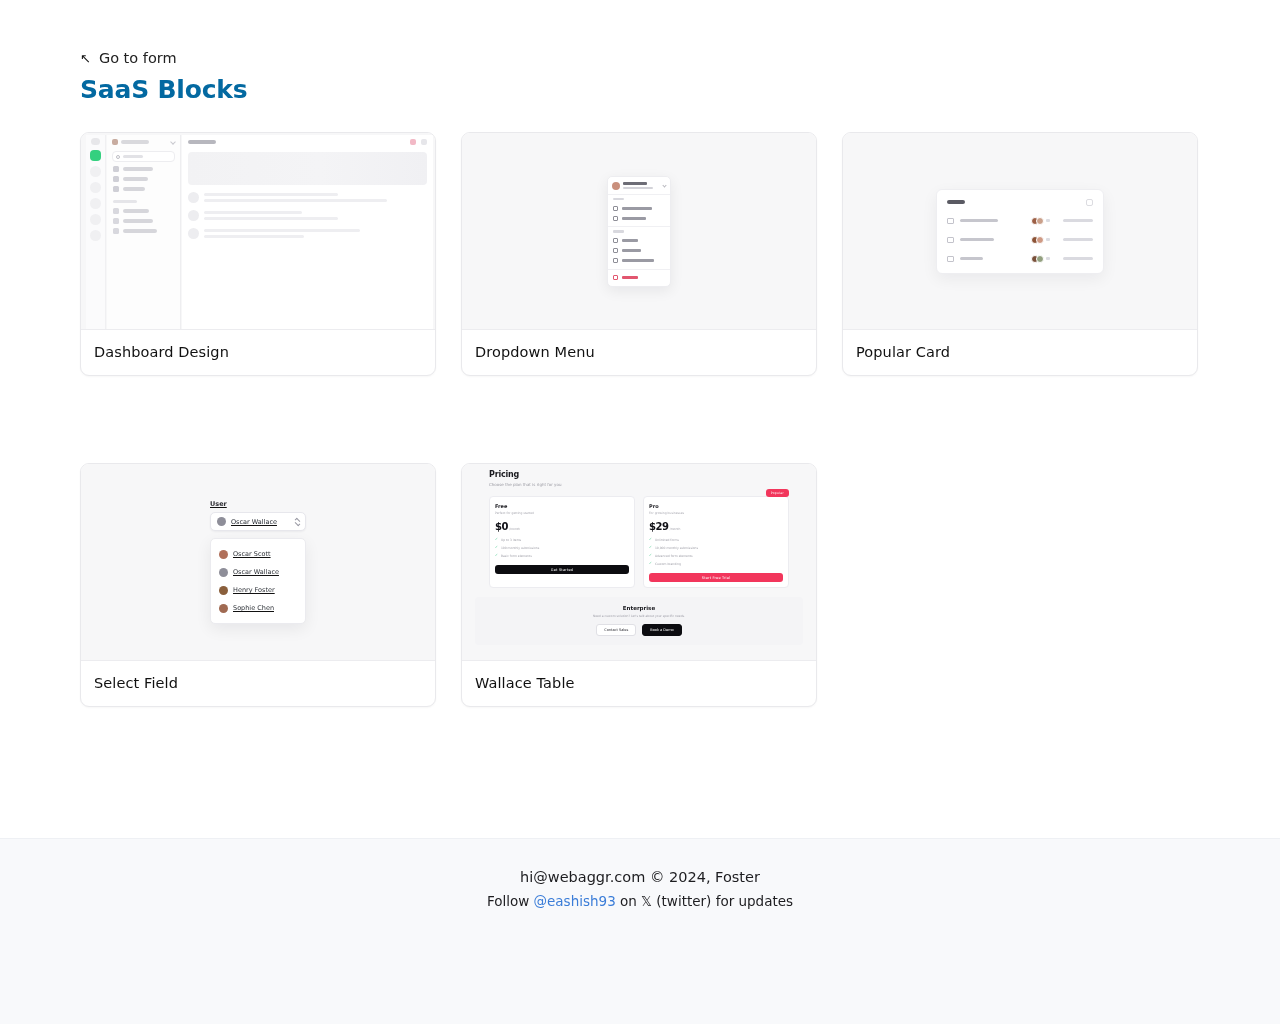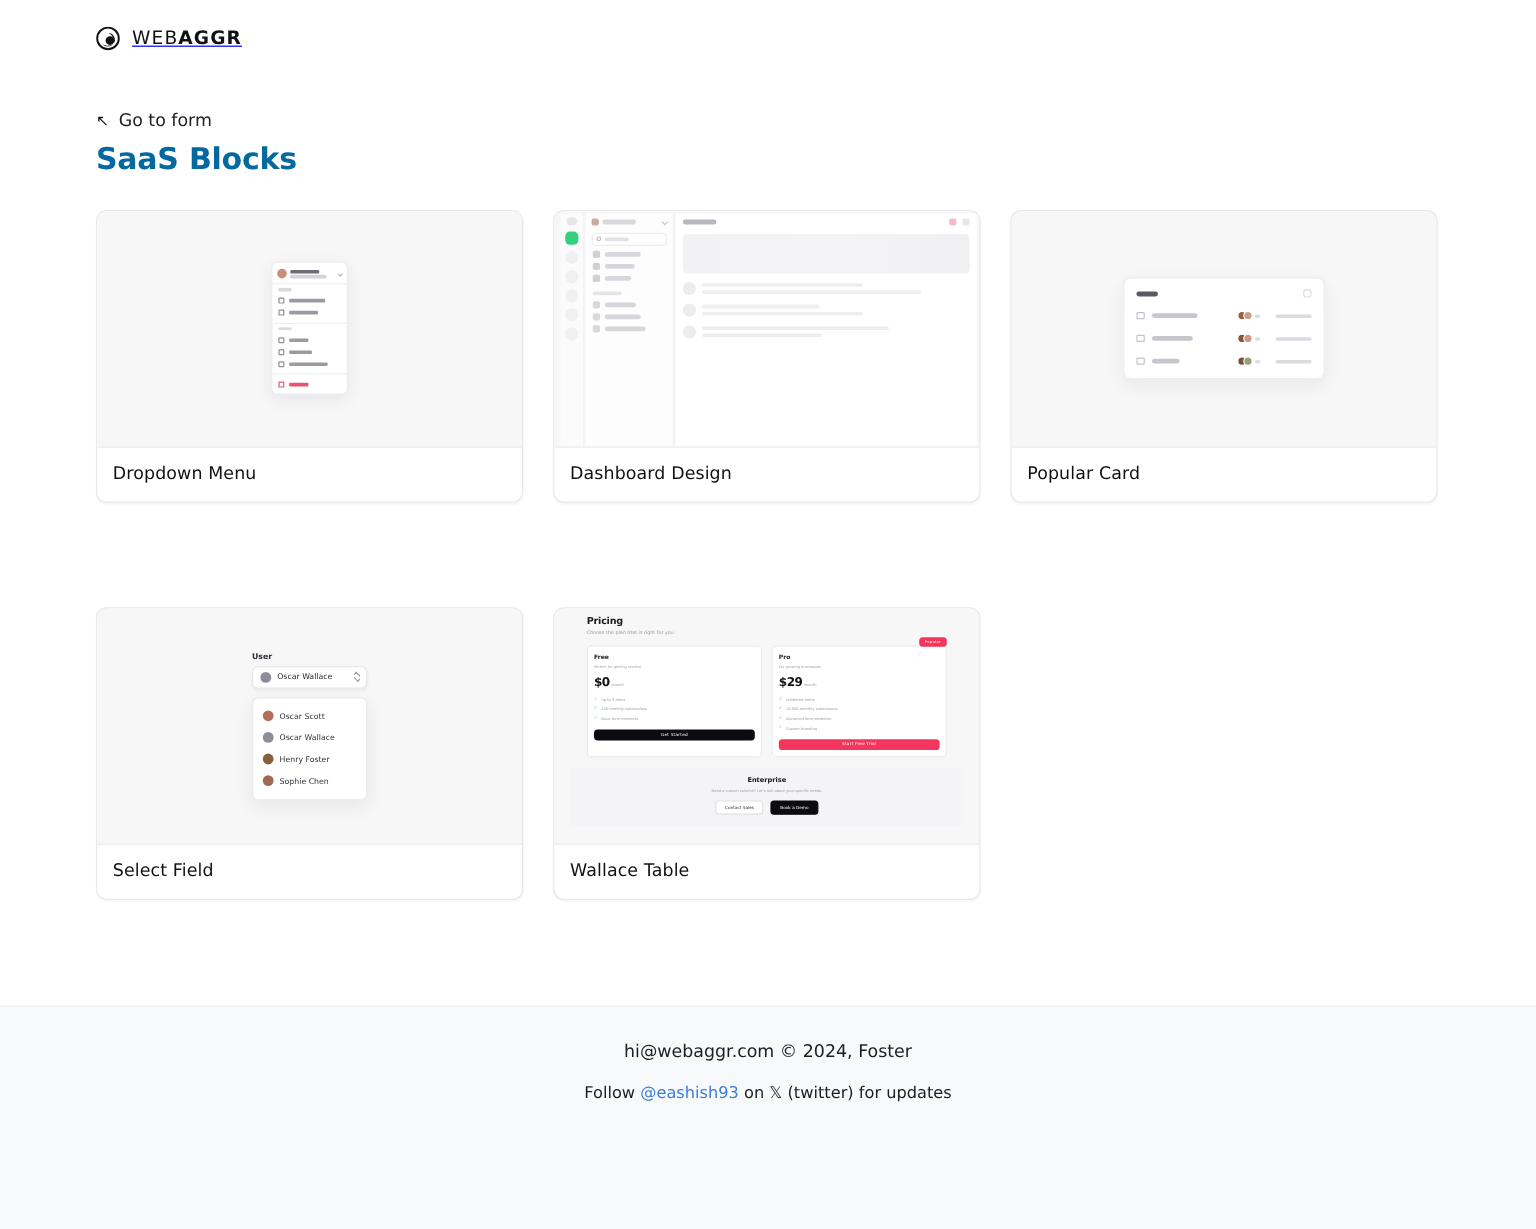--- a/index.html
+++ b/index.html
@@ -113,21 +113,21 @@
   .fc-row { display: flex; align-items: center; gap: 6px; margin-top: 11px; }
   .fc-row .fi { width: 7px; height: 6px; border: 1px solid #c3c3cb; border-radius: 1px; flex: 0 0 7px; }
   .fc-row .nm { height: 3.5px; border-radius: 2px; background: #c6c6cd; }
   .fc-row .avs { margin-left: auto; display: flex; align-items: center; }
   .fc-row .avs i { display: block; width: 8px; height: 8px; border-radius: 50%; border: 1.2px solid #fff; margin-left: -3px; }
   .fc-row .avs .plus { font-size: 3px; color: #a5a5ad; margin-left: 2px; height: 3px; width: 4px; background: #dcdce2; border-radius: 1px; }
   .fc-row .dt { width: 30px; margin-left: 7px; height: 3px; border-radius: 2px; background: #dadae0; }
 
   
   .selwrap { position: absolute; inset: 0; display: flex; align-items: center; justify-content: center; }
-  .sel { width: 96px; }
+  .sel { width: 96px; text-decoration: underline; }
   .sel-label { font-size: 6.5px; font-weight: 700; color: #2b2b31; margin-bottom: 4px; }
   .sel-box { display: flex; align-items: center; gap: 5px; background: #fff; border: 1px solid #e7e7ec; border-radius: 5px; padding: 4px 6px; box-shadow: 0 1px 2px rgba(20,20,30,0.05); }
   .sel-box .av { width: 9px; height: 9px; border-radius: 50%; background: #8e8e99; flex: 0 0 9px; }
   .sel-box .val { font-size: 6.5px; color: #262b33; flex: 1; }
   .sel-box .car { width: 4px; height: 8px; position: relative; }
   .sel-box .car:before, .sel-box .car:after { content: ""; position: absolute; left: 0; width: 4px; height: 2px; border-left: 1px solid #9a9aa4; border-top: 1px solid #9a9aa4; }
   .sel-box .car:before { top: 1px; transform: rotate(45deg); }
   .sel-box .car:after { bottom: 1px; transform: rotate(-135deg); }
   .sel-list { margin-top: 7px; background: #fff; border: 1px solid #ebebef; border-radius: 5px; box-shadow: 0 5px 16px rgba(20,20,30,0.07); padding: 6px 0; }
   .sel-opt { display: flex; align-items: center; gap: 5px; padding: 4.5px 8px; font-size: 6.5px; color: #2e3238; }
@@ -158,100 +158,38 @@
   .pr-ent .b { font-size: 3.5px; padding: 3px 7px; border-radius: 3px; border: 1px solid #e0e0e5; background: #fff; color: #2c2c33; }
   .pr-ent .b.dark { background: #0c0c10; color: #fff; border-color: #0c0c10; }
 
   
   .footer {
     position: absolute; left: 0; right: 0; top: 838px; bottom: 0;
     background: #f8f9fb; border-top: 1px solid #eef0f4;
     display: flex; flex-direction: column; align-items: center; padding-top: 30px;
   }
   .footer .l1 { font-size: 14.5px; color: #1d1d20; }
-  .footer .l2 { font-size: 13.5px; color: #1d1d20; margin-top: 18px; }
+  .footer .l2 { font-size: 13.5px; color: #1d1d20; margin-top: 8px; }
   .footer .l2 a { color: #3b7dd8; text-decoration: none; }
 </style>
 </head>
 <body>
 
 <div class="page">
 
-  <div class="topbar">
-    <a class="brand" href="#">
-      <span class="brand-mark">
-        <svg width="20" height="20" viewBox="0 0 20 20">
-          <circle cx="10" cy="10" r="9" fill="#fff" stroke="#111" stroke-width="1.6"></circle>
-          <path d="M10.5 5.5 A5.6 5.6 0 0 1 14.6 14.4 A7.8 7.8 0 0 0 10.5 5.5 Z" fill="#111"></path>
-          <path d="M4.8 14.2 A6.2 6.2 0 0 0 14.6 14.4 A7.6 7.6 0 0 1 4.8 14.2 Z" fill="#111"></path>
-          <circle cx="11.6" cy="11.8" r="3.6" fill="#111"></circle>
-        </svg>
-      </span>
-      <span class="brand-text"><span>WEB</span><b>AGGR</b></span>
-    </a>
-  </div>
 
   <div class="intro">
     <a class="backlink" href="#">
       <span class="arrow">↖</span>
       <span>Go to form</span>
     </a>
     <h1 class="page-title">SaaS Blocks</h1>
   </div>
 
   <div class="grid">
-
-    <div class="card">
-      <div class="card-thumb">
-        <div class="ddwrap">
-          <div class="dd">
-            <div class="dd-user">
-              <span class="av"></span>
-              <span class="meta">
-                  <span class="n"></span>
-                  <span class="e"></span>
-                </span>
-              <span class="cv"></span>
-            </div>
-            <div class="dd-sep"></div>
-            <div class="dd-head"></div>
-            <div class="dd-item">
-                <span class="i"></span>
-                <span class="t" style="width:30px"></span>
-              </div>
-            <div class="dd-item">
-                <span class="i"></span>
-                <span class="t" style="width:24px"></span>
-              </div>
-            <div class="dd-sep" style="margin-top:3px"></div>
-            <div class="dd-head"></div>
-            <div class="dd-item">
-                <span class="i"></span>
-                <span class="t" style="width:16px"></span>
-              </div>
-            <div class="dd-item">
-                <span class="i"></span>
-                <span class="t" style="width:19px"></span>
-              </div>
-            <div class="dd-item">
-                <span class="i"></span>
-                <span class="t" style="width:32px"></span>
-              </div>
-            <div class="dd-sep" style="margin-top:3px"></div>
-            <div class="dd-item danger">
-                <span class="i"></span>
-                <span class="t" style="width:16px"></span>
-              </div>
-          </div>
-        </div>
-      </div>
-      <div class="card-foot">
-        <div class="card-title">Dropdown Menu</div>
-      </div>
-    </div>
 
     <div class="card">
       <div class="card-thumb">
         <div class="dash">
           <div class="dash-rail">
             <div class="dot" style="background:#e7e7ea;height:7px;width:9px;margin-top:3px;"></div>
             <div class="dot green"></div>
             <div class="dot round"></div>
             <div class="dot round"></div>
             <div class="dot round"></div>
@@ -322,20 +260,69 @@
               <span class="lines">
                   <span style="width:70%"></span>
                   <span style="width:45%"></span>
                 </span>
             </div>
           </div>
         </div>
       </div>
       <div class="card-foot">
         <div class="card-title">Dashboard Design</div>
+      </div>
+    </div>
+
+    <div class="card">
+      <div class="card-thumb">
+        <div class="ddwrap">
+          <div class="dd">
+            <div class="dd-user">
+              <span class="av"></span>
+              <span class="meta">
+                  <span class="n"></span>
+                  <span class="e"></span>
+                </span>
+              <span class="cv"></span>
+            </div>
+            <div class="dd-sep"></div>
+            <div class="dd-head"></div>
+            <div class="dd-item">
+                <span class="i"></span>
+                <span class="t" style="width:30px"></span>
+              </div>
+            <div class="dd-item">
+                <span class="i"></span>
+                <span class="t" style="width:24px"></span>
+              </div>
+            <div class="dd-sep" style="margin-top:3px"></div>
+            <div class="dd-head"></div>
+            <div class="dd-item">
+                <span class="i"></span>
+                <span class="t" style="width:16px"></span>
+              </div>
+            <div class="dd-item">
+                <span class="i"></span>
+                <span class="t" style="width:19px"></span>
+              </div>
+            <div class="dd-item">
+                <span class="i"></span>
+                <span class="t" style="width:32px"></span>
+              </div>
+            <div class="dd-sep" style="margin-top:3px"></div>
+            <div class="dd-item danger">
+                <span class="i"></span>
+                <span class="t" style="width:16px"></span>
+              </div>
+          </div>
+        </div>
+      </div>
+      <div class="card-foot">
+        <div class="card-title">Dropdown Menu</div>
       </div>
     </div>
 
     <div class="card">
       <div class="card-thumb">
         <div class="fcwrap">
           <div class="fc">
             <div class="fc-head">
               <span class="ttl"></span>
               <span class="menu"></span>

